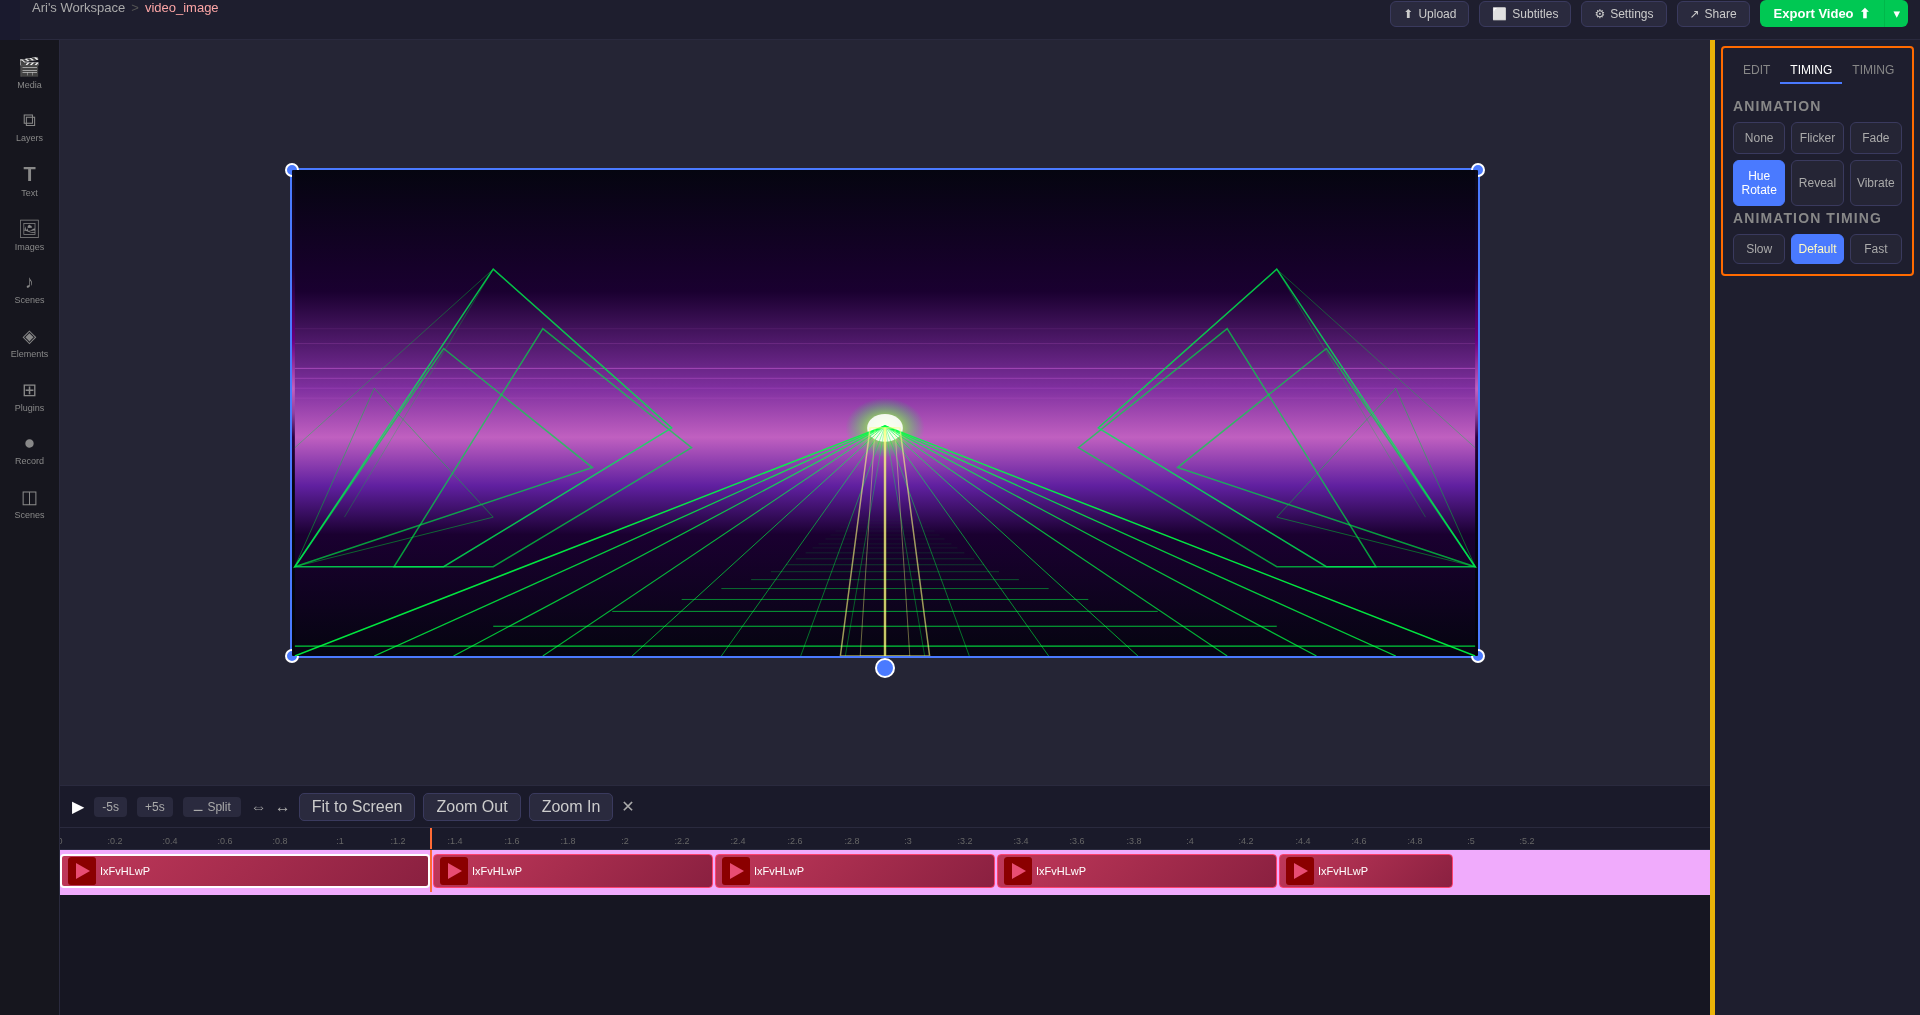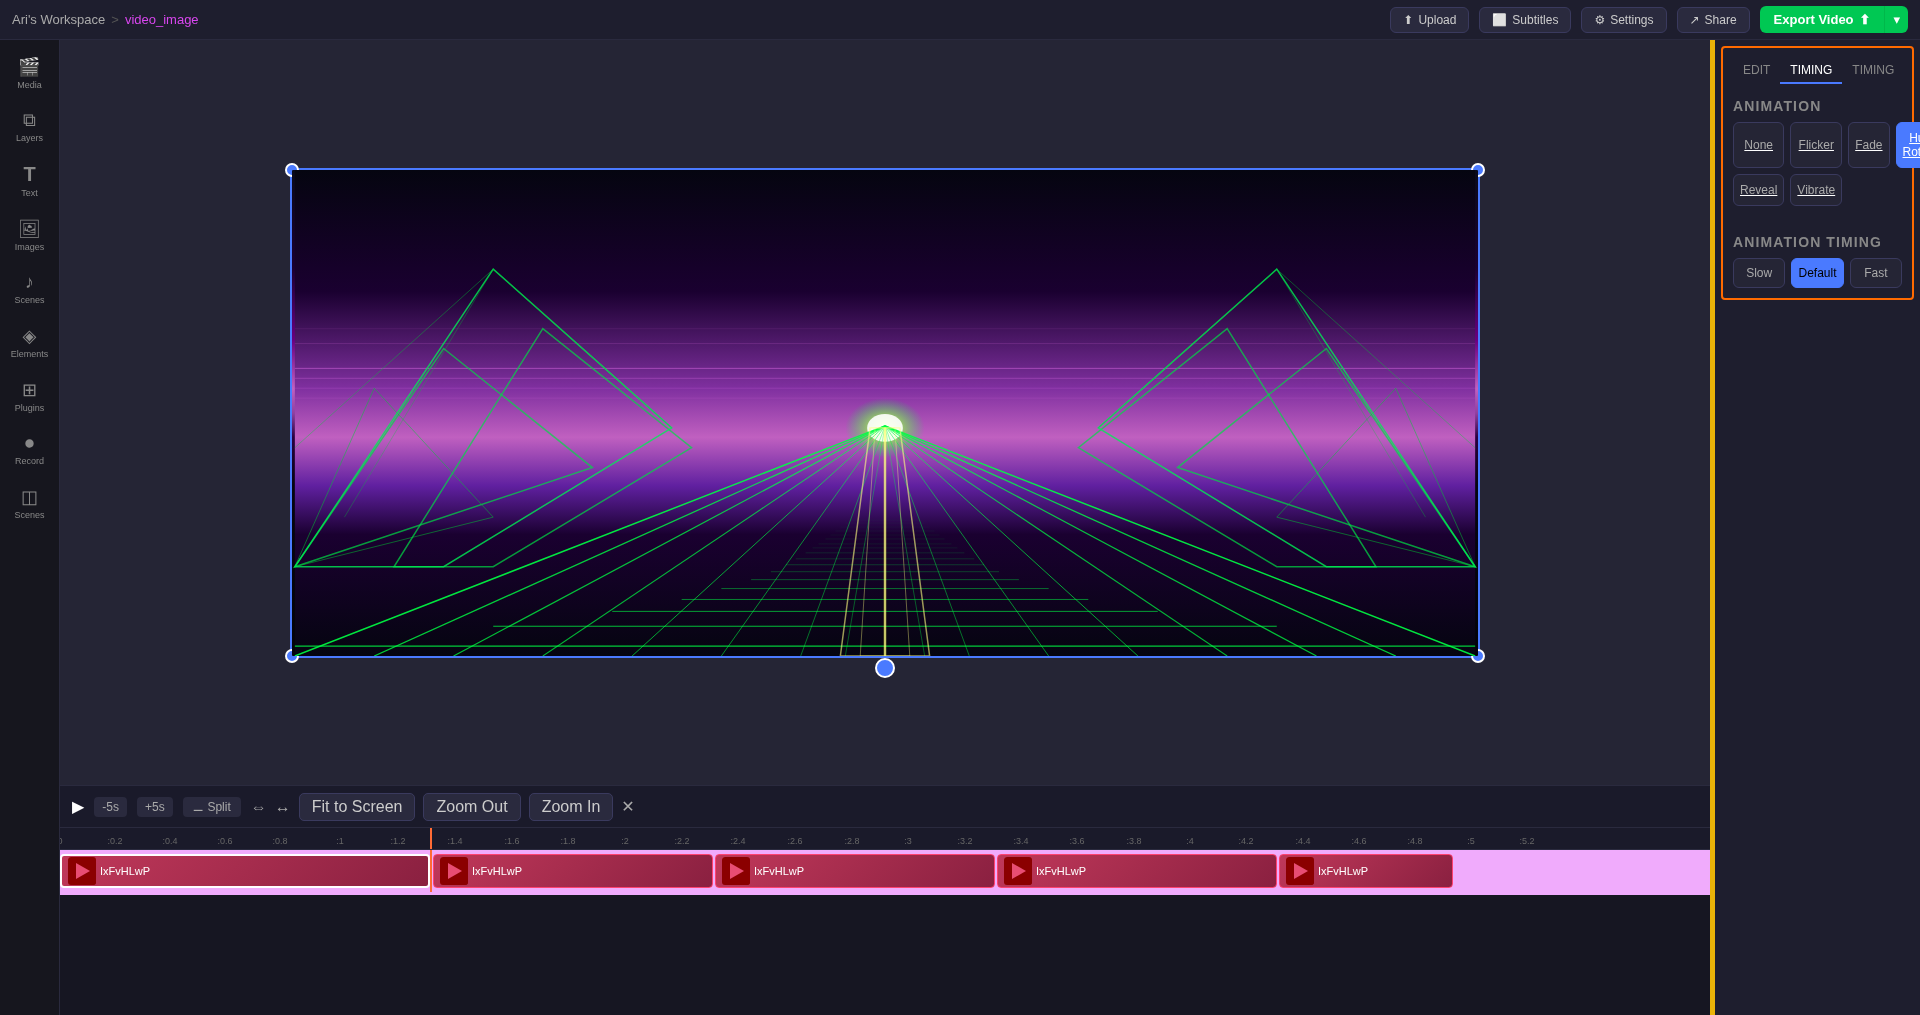--- a/index.html
+++ b/index.html
@@ -11,38 +11,39 @@
       width: 1920px;
       height: 1015px;
       overflow: hidden;
       display: flex;
       flex-direction: column;
     }
 
     
     .top-bar {
       display: flex;
-      align-items: center;
+      align-items: flex-start;
       background: #1e1e2e;
       height: 40px;
       padding: 0 12px;
       border-bottom: 1px solid #2a2a3e;
       flex-shrink: 0;
       gap: 8px;
+      margin-left: 20px;
     }
     .top-bar-left {
       display: flex;
       align-items: center;
       gap: 6px;
       font-size: 13px;
       color: #aaa;
     }
     .top-bar-left .workspace { color: #aaa; cursor: pointer; }
     .top-bar-left .separator { color: #555; }
-    .top-bar-left .project { color: #d946ef; }
+    .top-bar-left .project { color: #fca5a5; }
     .top-bar-spacer { flex: 1; }
     .top-bar-right {
       display: flex;
       align-items: center;
       gap: 10px;
     }
     .top-btn {
       display: flex;
       align-items: center;
       gap: 5px;
@@ -394,24 +395,23 @@
     .section-label {
       font-size: 14px;
       color: #888;
       letter-spacing: 0.08em;
       margin-bottom: 8px;
       font-weight: 600;
     }
 
     .anim-grid {
       display: grid;
-      grid-template-columns: 1fr 1fr 1fr 1fr;
+      grid-template-columns: 1fr 1fr 1fr;
       gap: 6px;
-      margin-bottom: 28px;
-      text-decoration: underline;
+      margin-bottom: 4px;
     }
     .anim-btn {
       padding: 8px 6px;
       border-radius: 6px;
       border: 1px solid #3a3a5e;
       background: #252535;
       color: #aaa;
       font-size: 12px;
       cursor: pointer;
       text-align: center;
@@ -433,21 +433,21 @@
       border: 1px solid #3a3a5e;
       background: #252535;
       color: #aaa;
       font-size: 12px;
       cursor: pointer;
       text-align: center;
     }
     .speed-btn.active {
       background: #4a7aff;
       border-color: #4a7aff;
-      color: #000000;
+      color: #fef9c3;
     }
   </style>
 </head>
 <body>
 
 <div class="top-bar">
   <div class="top-bar-left">
     <span class="workspace">Ari's Workspace</span>
     <span class="separator">&gt;</span>
     <span class="project">video_image</span>

